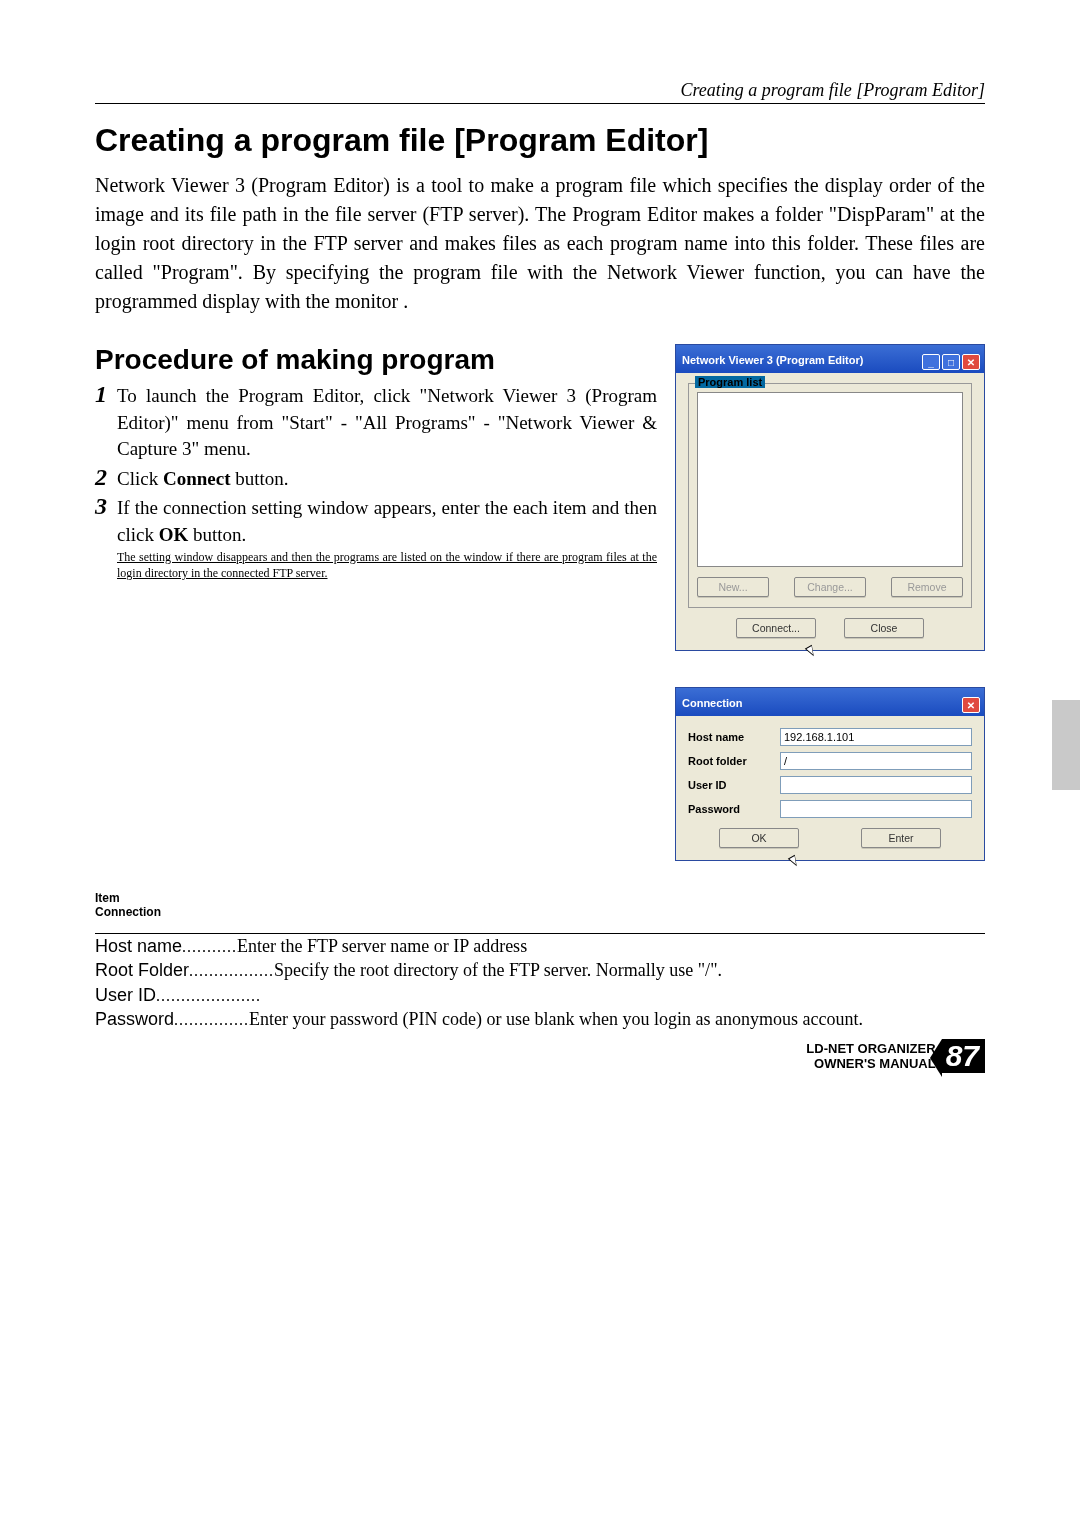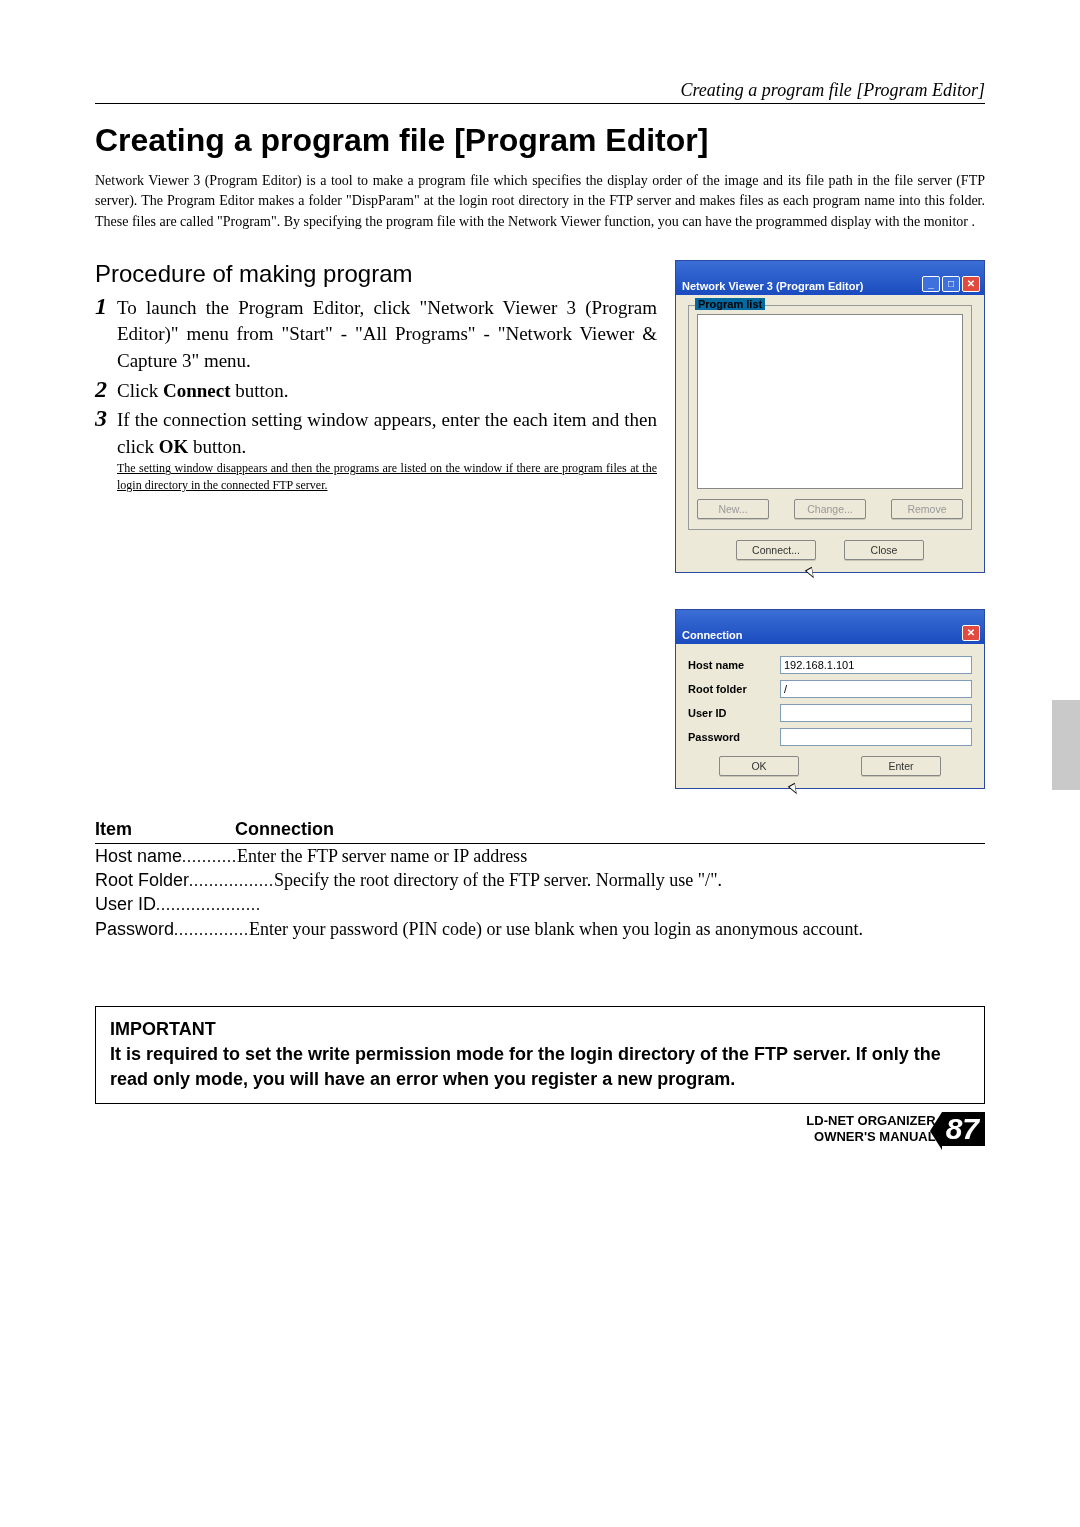--- a/index.html
+++ b/index.html
@@ -25,37 +25,37 @@
     padding-bottom: 2px;
     margin-bottom: 18px;
   }
   .main-title {
     font-family: Arial, Helvetica, sans-serif;
     font-weight: bold;
     font-size: 32px;
     margin-bottom: 12px;
   }
   .intro-text {
-    font-size: 14px;
+    font-size: 20px;
     line-height: 1.45;
     text-align: justify;
     margin-bottom: 28px;
   }
   .content-row {
     display: flex;
     gap: 18px;
     margin-bottom: 30px;
     align-items: flex-start;
   }
   .left-col { flex: 1; }
   .right-col { width: 310px; display: flex; flex-direction: column; gap: 36px; }
   .sub-title {
     font-family: Arial, Helvetica, sans-serif;
-    font-weight: normal;
-    font-size: 24px;
+    font-weight: bold;
+    font-size: 28px;
     margin-bottom: 6px;
   }
   .step { margin-bottom: 2px; }
   .step-line {
     display: flex;
     align-items: baseline;
     text-align: justify;
   }
   .step-num {
     font-family: Georgia, serif;
@@ -83,23 +83,23 @@
   
   .win {
     border: 1px solid #2a4aa0;
     background: #ece9d8;
     font-family: Tahoma, Arial, sans-serif;
     font-size: 11px;
   }
   .win-title {
     background: linear-gradient(to bottom, #3b6ed5, #1a4bbf);
     color: #fff;
-    padding: 15px 4px 3px 6px;
-    display: flex;
-    align-items: flex-end;
+    padding: 9px 4px 3px 6px;
+    display: flex;
+    align-items: flex-start;
     font-weight: bold;
     gap: 12px;
   }
   .win-title-text { flex: 1; white-space: nowrap; overflow: hidden; text-overflow: ellipsis; }
   .win-ctrl { display: flex; gap: 2px; }
   .win-btn {
     width: 18px; height: 16px;
     background: #3f71dd;
     border: 1px solid #fff;
     border-radius: 2px;
@@ -189,24 +189,25 @@
     font-size: 11px;
     font-family: Tahoma, Arial, sans-serif;
   }
   .conn-btns { display:flex; justify-content: space-around; margin-top: 10px; }
 
   
   .table-header {
     display: flex;
     font-family: Arial, sans-serif;
     font-weight: bold;
-    font-size: 18px;
+    font-size: 12px;
     border-bottom: 1.5px solid #000;
-    padding-bottom: 3px;
+    padding-bottom: 14px;
     margin-top: 20px;
+    flex-direction: column;
   }
   .th-item { width: 140px; }
   .desc-row {
     display: flex;
     font-size: 18px;
     line-height: 1.35;
     align-items: baseline;
   }
   .desc-item { font-family: Arial, sans-serif; white-space: nowrap; }
   .desc-dots { flex: 0 0 auto; letter-spacing: 1px; color: #000; font-size: 16px; }
@@ -390,24 +391,20 @@
   <div class="desc-row">
     <span class="desc-item">User ID</span>
     <span class="desc-dots">.....................</span>
   </div>
   <div class="desc-row">
     <span class="desc-item">Password</span>
     <span class="desc-dots">...............</span>
     <span class="desc-text">Enter your password (PIN code) or use blank when you login as anonymous account.</span>
   </div>
 
-  <div class="important-box">
-    <div>IMPORTANT</div>
-    <div>It is required to set the write permission mode for the login directory of the FTP server. If only the read only mode, you will have an error when you register a new program.</div>
-  </div>
 
   <div class="footer">
     <div class="footer-label">
       <div>LD-NET ORGANIZER</div>
       <div>OWNER'S MANUAL</div>
     </div>
     <div class="page-num">87</div>
   </div>
 </div>
 

